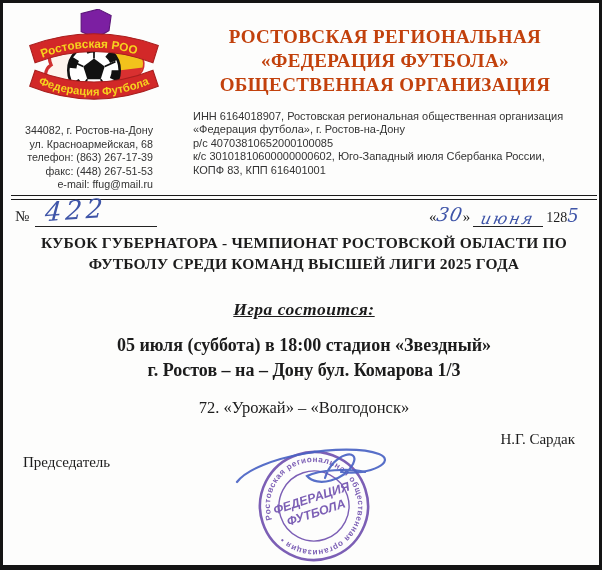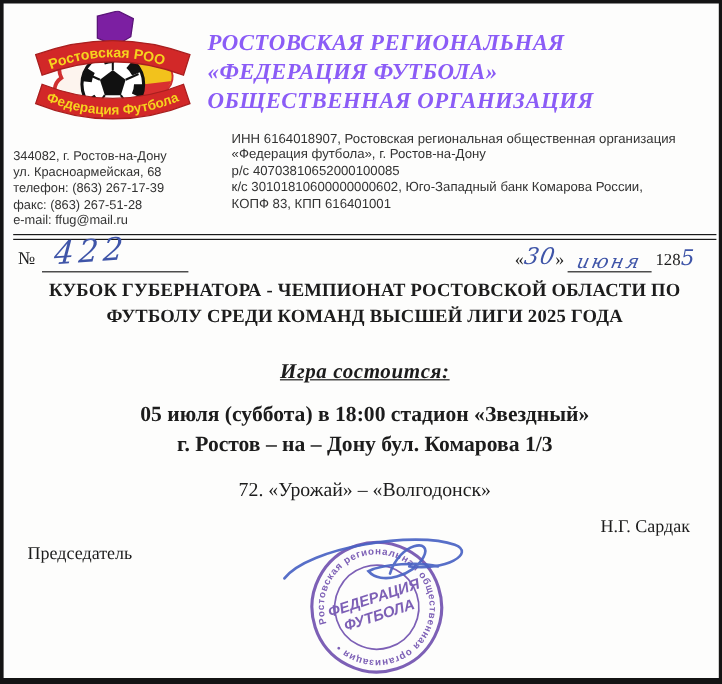--- a/index.html
+++ b/index.html
@@ -6,30 +6,30 @@
   .page{
     position:relative;width:602px;height:570px;margin:0 auto;
     background:#fdfdfc;box-sizing:border-box;
     border:3px solid #141414;border-bottom-width:5px;
     overflow:hidden;
     font-family:"Liberation Serif",serif;color:#1c1c1c;
   }
   
   .logo{position:absolute;left:16px;top:6px;width:150px;height:116px;}
   .org-title{
-    position:absolute;left:170px;top:22px;width:424px;text-align:left;
-    font-weight:bold;font-size:19px;line-height:24px;letter-spacing:.4px;color:#8b5cf6;font-style:italic;
+    position:absolute;left:170px;top:22px;width:424px;text-align:center;
+    font-weight:bold;font-size:19px;line-height:24px;letter-spacing:.4px;color:#c2410c;
   }
   
   .requisites{
     position:absolute;left:190px;top:107px;width:404px;
     font-family:"Liberation Sans",sans-serif;font-size:11px;line-height:13.4px;color:#333;
   }
   .contact{
-    position:absolute;left:8px;top:121px;width:142px;
+    position:absolute;left:8px;top:121px;width:142px;text-align:right;
     font-family:"Liberation Sans",sans-serif;font-size:10.7px;line-height:13.6px;color:#333;
   }
   .double-rule{
     position:absolute;left:8px;top:192px;width:586px;height:3px;
     border-top:1.4px solid #1a1a1a;border-bottom:1.4px solid #1a1a1a;
   }
   
   .no-label{position:absolute;left:12px;top:205px;font-size:15px;}
   .no-line{position:absolute;left:32px;top:200px;width:122px;height:23px;border-bottom:1.4px solid #222;}
   .hand{font-family:"DejaVu Serif",serif;font-style:italic;color:#3f55a8;}
@@ -102,29 +102,29 @@
   <div class="org-title">
     <div>РОСТОВСКАЯ РЕГИОНАЛЬНАЯ</div>
     <div>«ФЕДЕРАЦИЯ ФУТБОЛА»</div>
     <div>ОБЩЕСТВЕННАЯ ОРГАНИЗАЦИЯ</div>
   </div>
 
   <div class="requisites">
     <div>ИНН 6164018907, Ростовская региональная общественная организация</div>
     <div>«Федерация футбола», г. Ростов-на-Дону</div>
     <div>р/с 40703810652000100085</div>
-    <div>к/с 30101810600000000602, Юго-Западный банк Комарова России,</div>
+    <div>к/с 30101810600000000602, Юго-Западный июля Сбербанка России,</div>
     <div>КОПФ 83, КПП 616401001</div>
   </div>
 
   <div class="contact">
     <div>344082, г. Ростов-на-Дону</div>
     <div>ул. Красноармейская, 68</div>
     <div>телефон: (863) 267-17-39</div>
-    <div>факс: (863) 267-51-28</div>
+    <div>факс: (448) 267-51-53</div>
     <div>e-mail: ffug@mail.ru</div>
   </div>
 
   <div class="double-rule"></div>
 
   <div class="no-label">№</div>
   <div class="no-line">
     <span class="no-value hand">422</span>
   </div>
   <div class="date-row">

